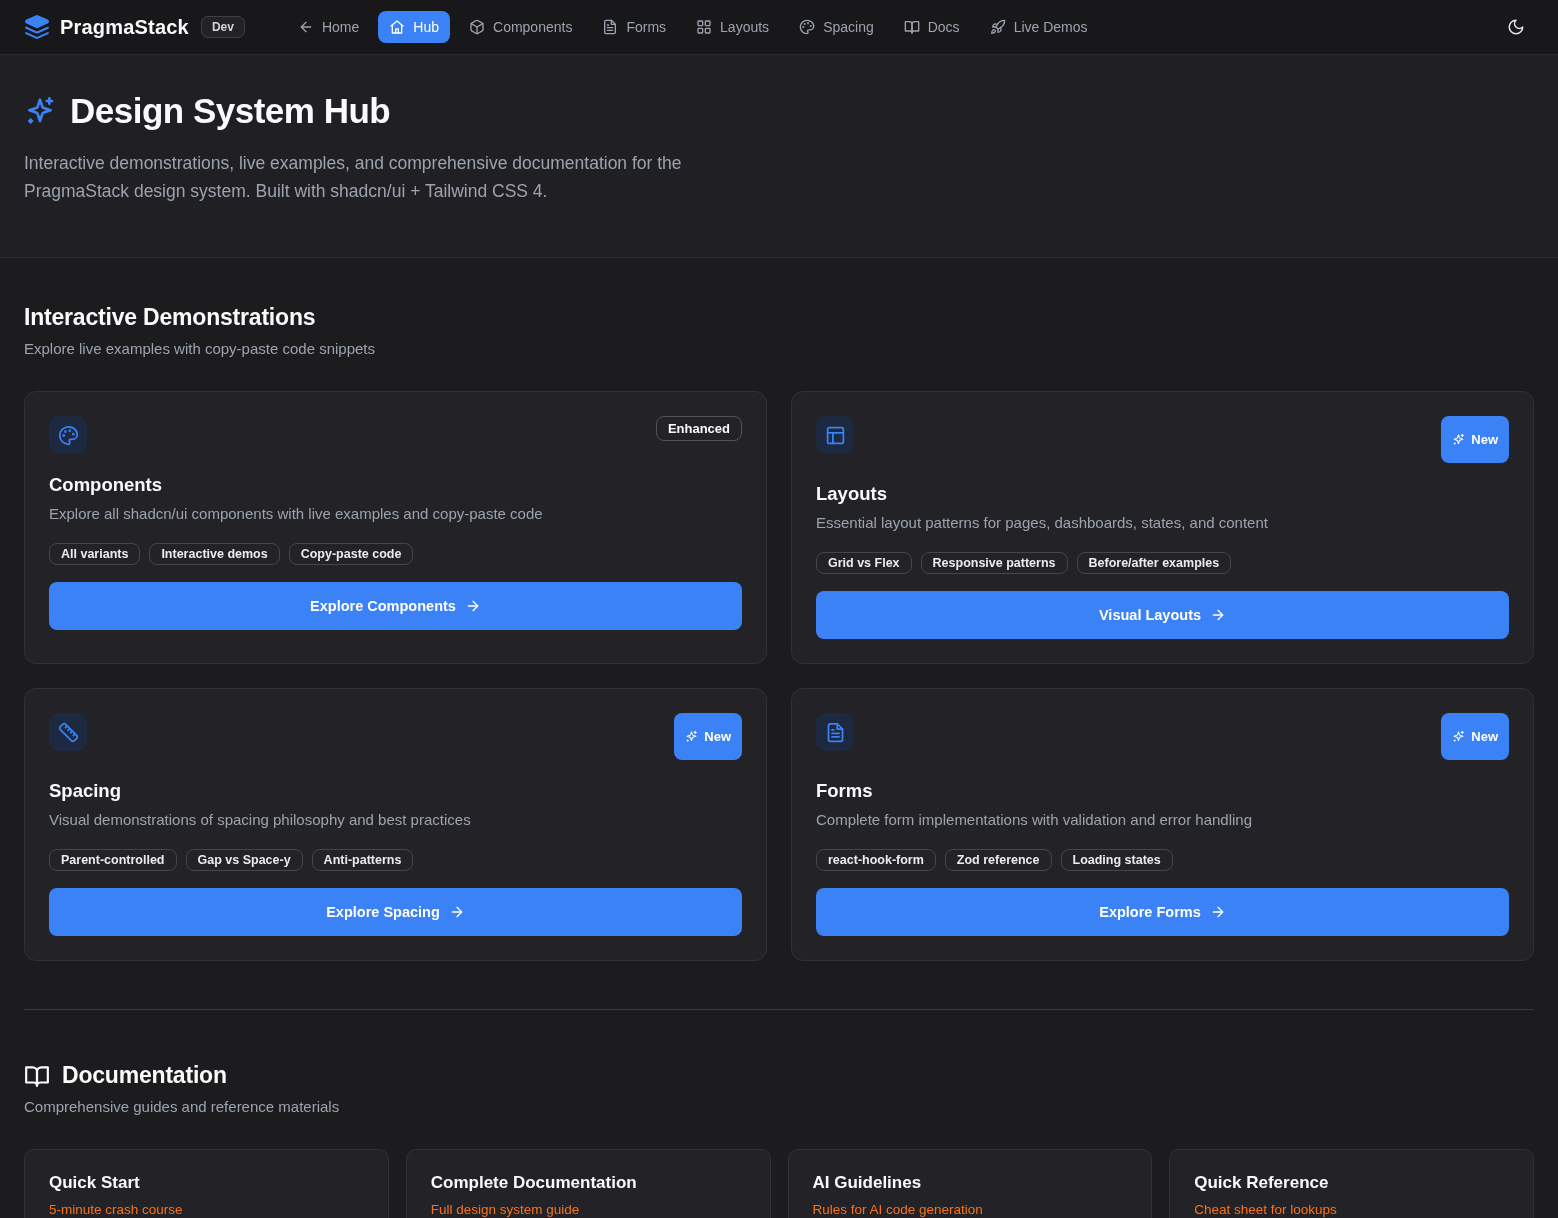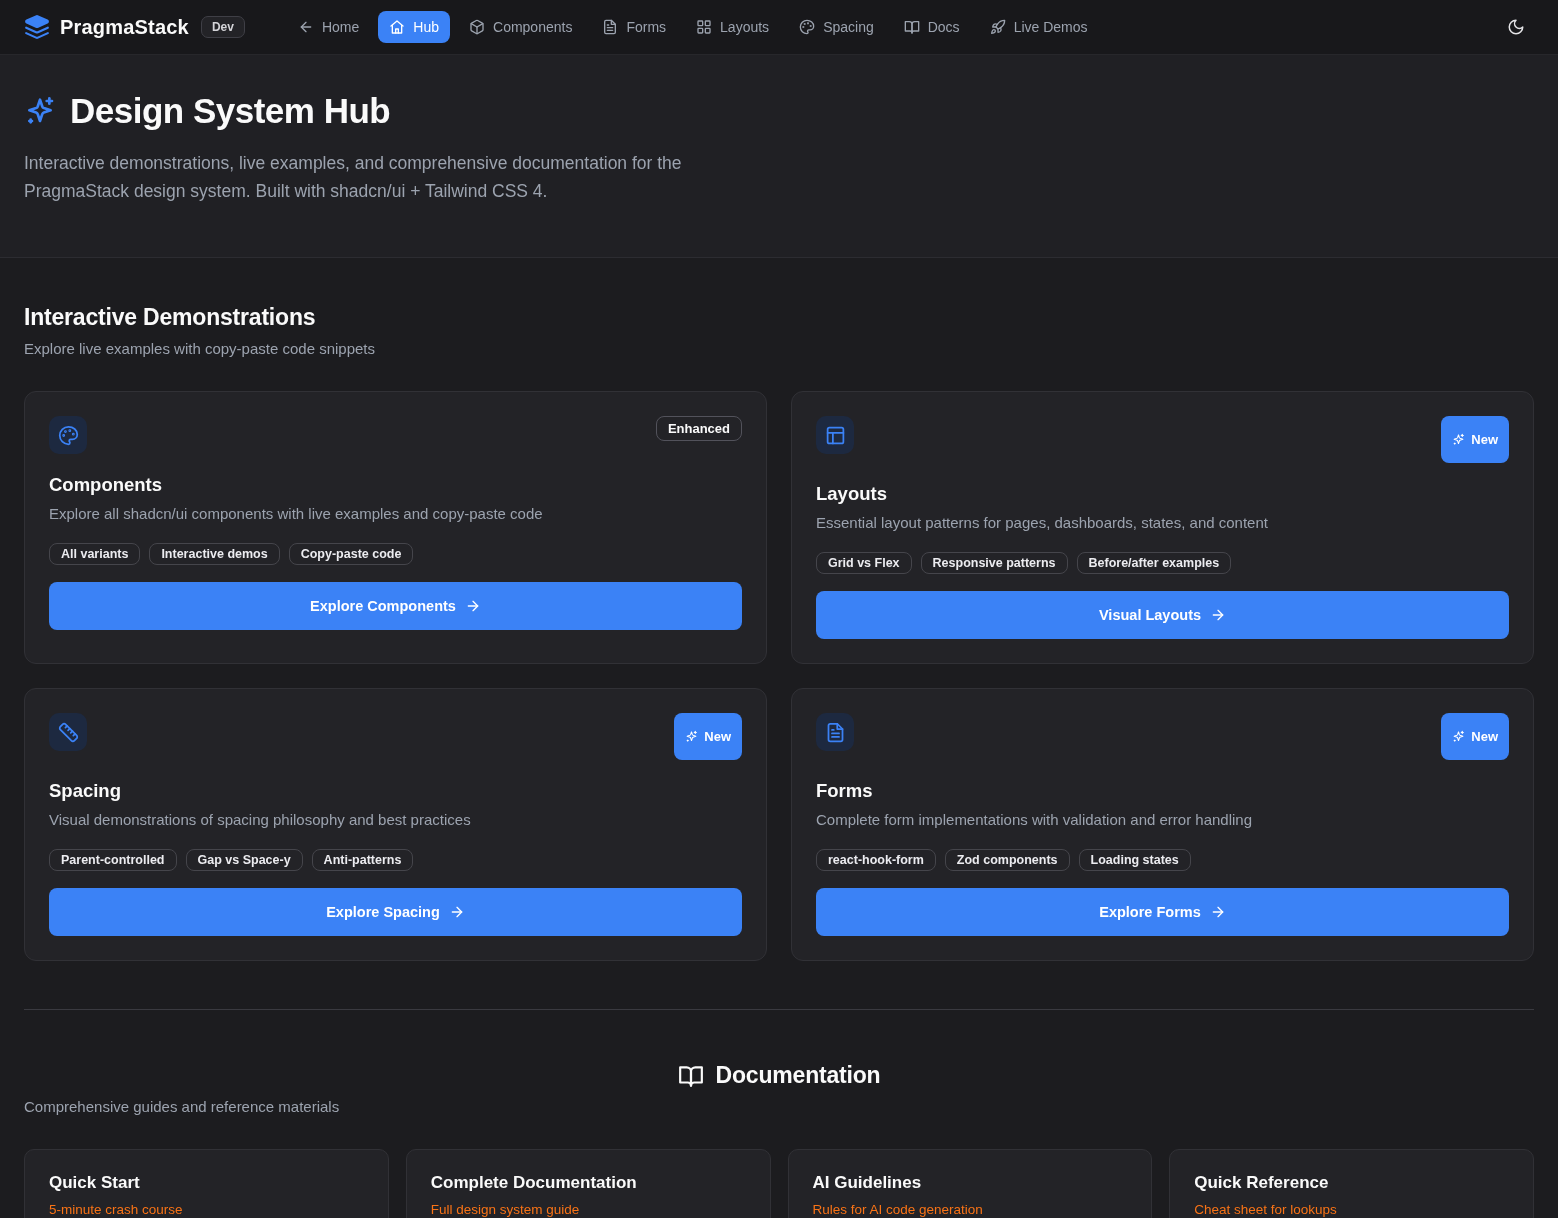--- a/index.html
+++ b/index.html
@@ -42,21 +42,21 @@
   .hero-title-row { display:flex; align-items:center; gap:14px; }
   .hero-title-row svg { width:32px; height:32px; color:#3b82f6; }
   .hero-title { font-size:35px; font-weight:700; letter-spacing:-.5px; }
   .hero-sub { margin-top:18px; max-width:745px; font-size:17.5px; line-height:1.6; color:#9ca3af; }
 
   
   .main { padding:0 24px 20px; }
   .section-head { font-size:23px; font-weight:700; letter-spacing:-.2px; }
   .section-sub { margin-top:9px; font-size:15px; color:#9ca3af; }
   .demos-section { padding-top:46px; }
-  .head-row { display:flex; align-items:center; gap:12px;justify-content:center; }
+  .head-row { display:flex; align-items:center; gap:12px; }
   .head-row svg { width:26px; height:26px; color:#fafafa; }
 
   
   .demo-grid { margin-top:34px; display:grid; grid-template-columns:1fr 1fr; gap:24px; }
   .demo-card {
     background:#232327; border:1px solid #313136; border-radius:12px; padding:24px;
   }
   .card-top { display:flex; align-items:flex-start; justify-content:space-between; }
   .icon-box {
     width:38px; height:38px; border-radius:10px; background:#1d2940;
@@ -361,21 +361,21 @@
             <svg class="ic" viewBox="0 0 24 24">
                 <use href="#i-sparkles"></use>
               </svg>
             <span>New</span>
           </span>
         </div>
         <h3 class="card-title">Forms</h3>
         <p class="card-desc">Complete form implementations with validation and error handling</p>
         <div class="tag-row">
           <span class="tag">react-hook-form</span>
-          <span class="tag">Zod components</span>
+          <span class="tag">Zod reference</span>
           <span class="tag">Loading states</span>
         </div>
         <button class="cta-btn">
           <span>Explore Forms</span>
           <svg class="ic" viewBox="0 0 24 24">
               <use href="#i-arrow-right"></use>
             </svg>
         </button>
       </article>
 

